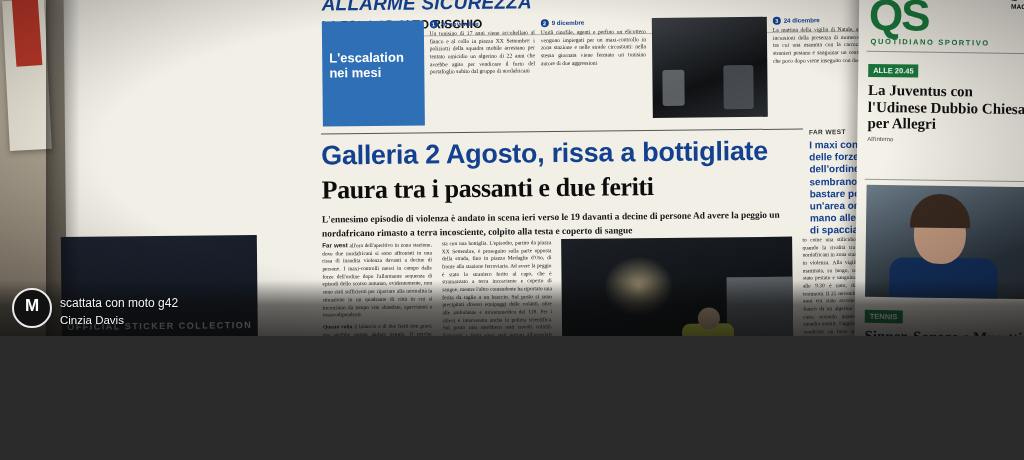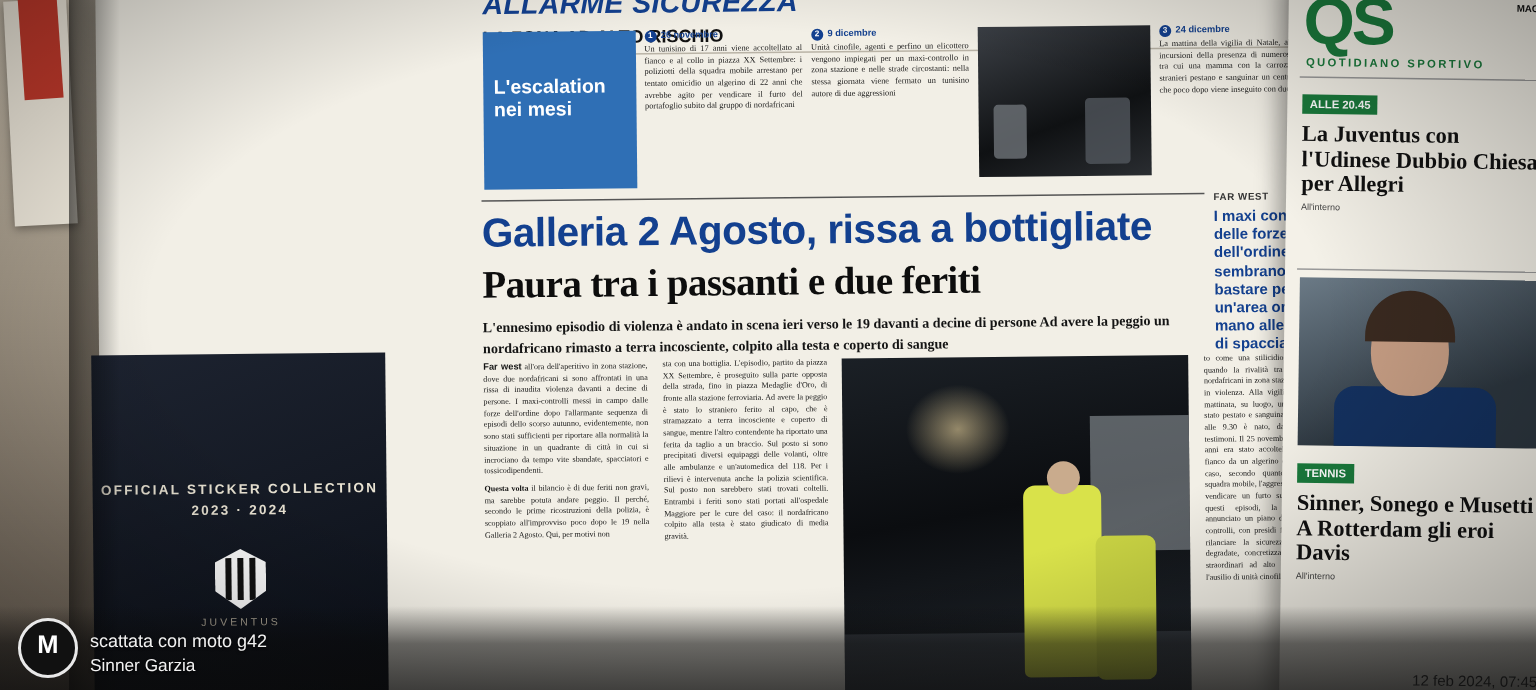--- a/index.html
+++ b/index.html
@@ -2,21 +2,21 @@
 <html><head>
 <meta charset="utf-8">
 <style>
   html,body{margin:0;padding:0;}
   body{
     width:1024px;height:460px;overflow:hidden;
     font-family:"Liberation Serif",serif;
     background:#2b2b2b;
   }
   .photo{
-    position:relative;width:1024px;height:460px;overflow:hidden;
+    position:relative;width:1024px;height:336px;overflow:hidden;
     background:#0f172a;
   }
   
   .desk{
     position:absolute;inset:0;
     background:
       linear-gradient(105deg,#6e6257 0%,#8a7d6e 6%,#b8ad9d 12%,#cfc7b8 18%,#e0dacd 30%,#e6e1d6 60%,#d8d2c6 100%);
   }
   .left-clutter{
     position:absolute;left:0;top:0;width:68px;height:460px;
@@ -356,15 +356,15 @@
 
     <div class="qs-timestamp">12 feb 2024, 07:45</div>
   </div>
 
   <div class="left-shadow"></div>
   <div class="vignette"></div>
 
   <div class="cam-footer"></div>
   <div class="moto-logo"></div>
   <div class="cam-caption">scattata con moto g42</div>
-  <div class="cam-author">Sinner Garzia</div>
+  <div class="cam-author">Cinzia Davis</div>
 
 </div>
 
 </body></html>

